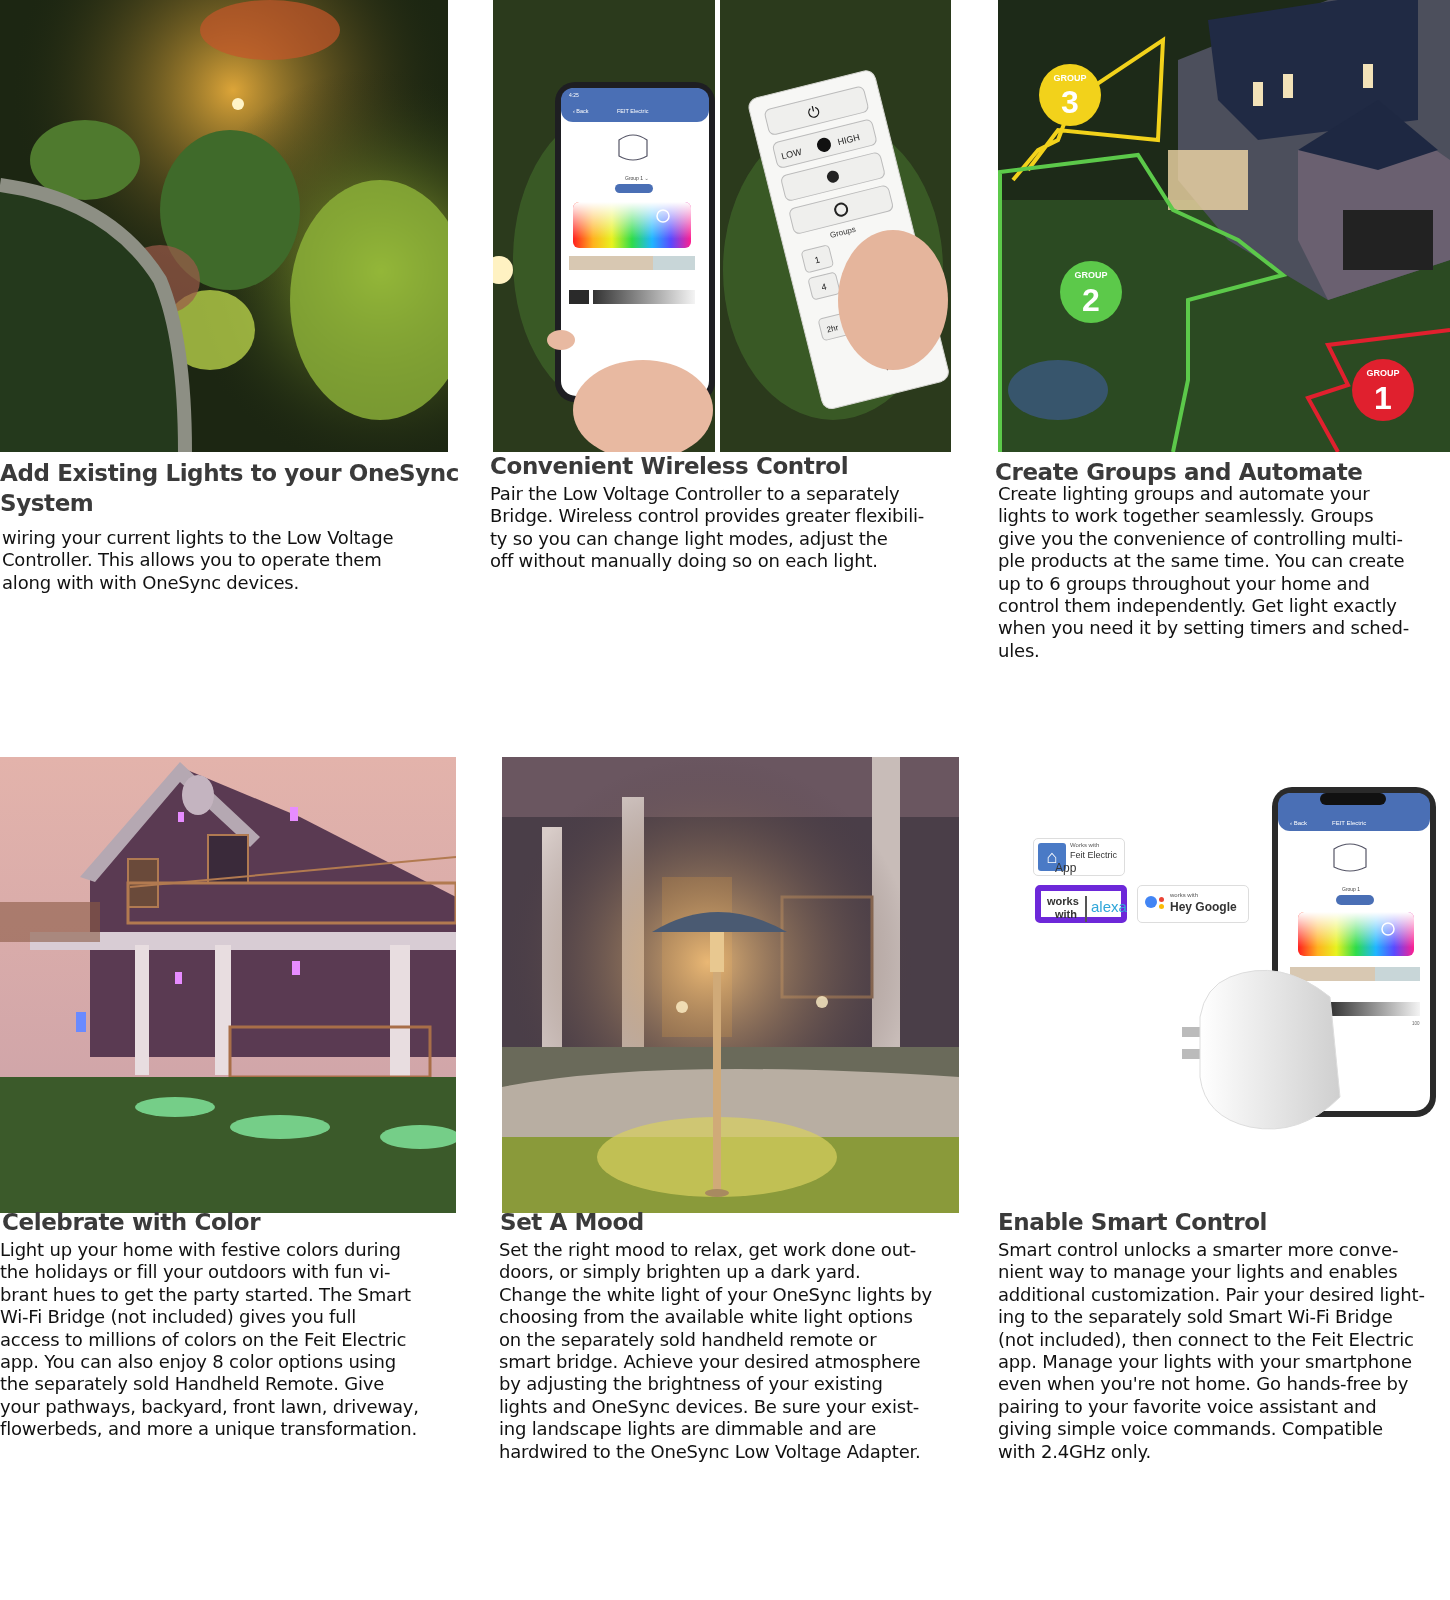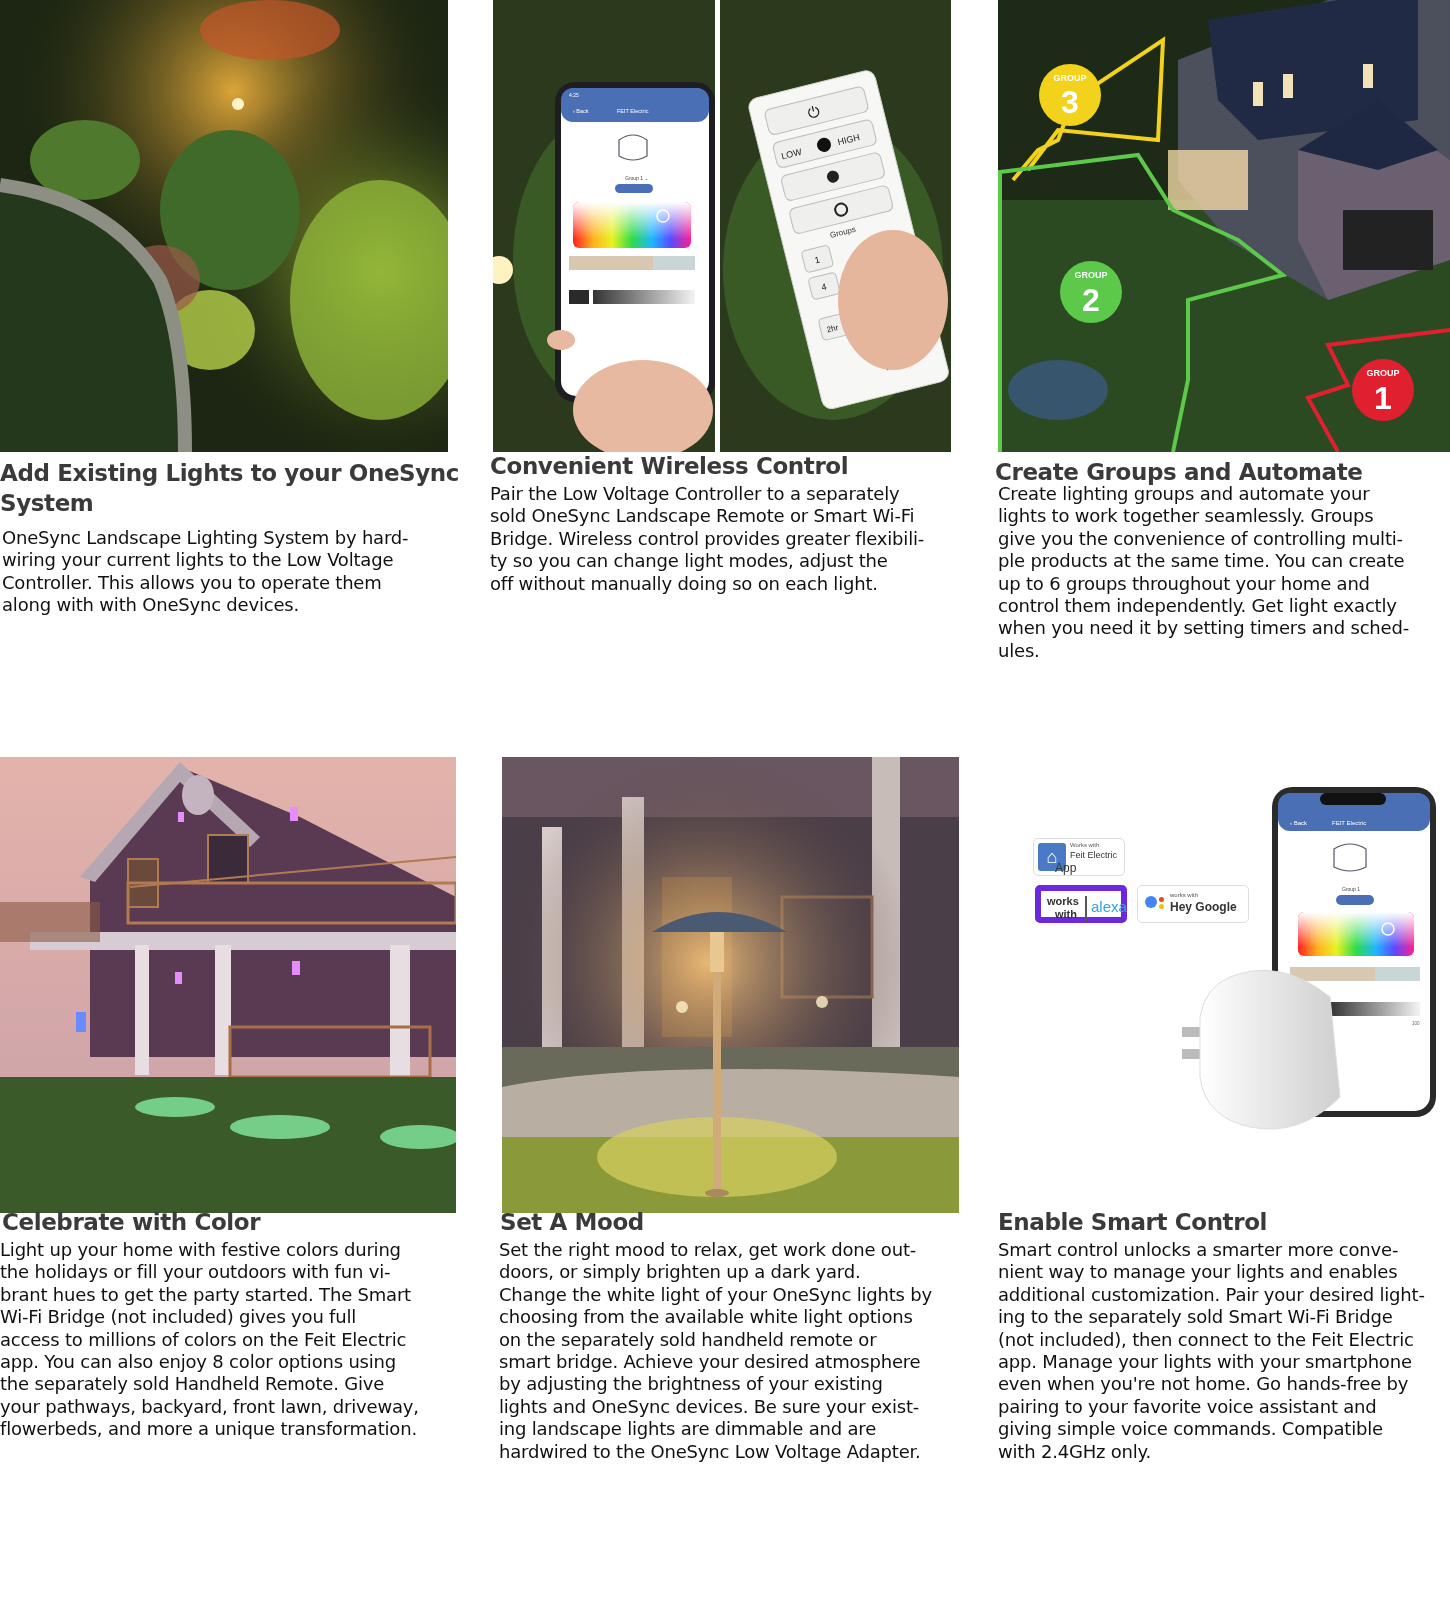--- a/index.html
+++ b/index.html
@@ -38,21 +38,20 @@
     <circle cx="238" cy="104" r="6" fill="#fff4c8"></circle>
     <path d="M0 185 Q110 200 160 280 Q185 340 185 452 L0 452 Z" fill="#24391c"></path>
     <path d="M0 185 Q110 200 160 280 Q185 340 185 452" fill="none" stroke="#8d8f84" stroke-width="14"></path>
   </svg>
 </div>
 <div class="title" style="left:0;top:458px;width:460px">
   <div>Add Existing Lights to your OneSync</div>
   <div>System</div>
 </div>
 <div class="body" style="left:2px;top:527px;width:470px">
-  <div>OneSync Landscape Lighting System by hard-</div>
   <div>wiring your current lights to the Low Voltage</div>
   <div>Controller. This allows you to operate them</div>
   <div>along with with OneSync devices.</div>
 </div>
 
 <div class="panel" style="left:493px;top:0;width:458px;height:452px">
   <svg width="458" height="452" viewBox="0 0 458 452">
     <rect width="458" height="452" fill="#2b3a1c"></rect>
     <ellipse cx="120" cy="260" rx="100" ry="150" fill="#3d6128" opacity="0.8"></ellipse>
     <ellipse cx="340" cy="270" rx="110" ry="150" fill="#3d6128" opacity="0.8"></ellipse>
@@ -120,21 +119,20 @@
       <rect x="340" y="312" width="30" height="22" rx="4" fill="#efefed" stroke="#bbb"></rect>
         <text x="346" y="327" font-size="8" fill="#222" font-family="Liberation Sans, sans-serif">4hr</text>
       <text x="358" y="378" font-size="8" fill="#222" font-weight="bold" font-family="Liberation Sans, sans-serif">FEIT</text>
     </g>
     <ellipse cx="400" cy="300" rx="55" ry="70" fill="#e5b59c"></ellipse>
   </svg>
 </div>
 <div class="title" style="left:490px;top:451px;width:470px">Convenient Wireless Control</div>
 <div class="body" style="left:490px;top:483px;width:470px">
   <div>Pair the Low Voltage Controller to a separately</div>
-  <div>sold OneSync Landscape Remote or Smart Wi-Fi</div>
   <div>Bridge. Wireless control provides greater flexibili-</div>
   <div>ty so you can change light modes, adjust the</div>
   <div>off without manually doing so on each light.</div>
 </div>
 
 <div class="panel" style="left:998px;top:0;width:452px;height:452px">
   <svg width="452" height="452" viewBox="0 0 452 452">
     <rect width="452" height="452" fill="#1d2a18"></rect>
     <rect x="0" y="200" width="452" height="252" fill="#2b4a22"></rect>
 

